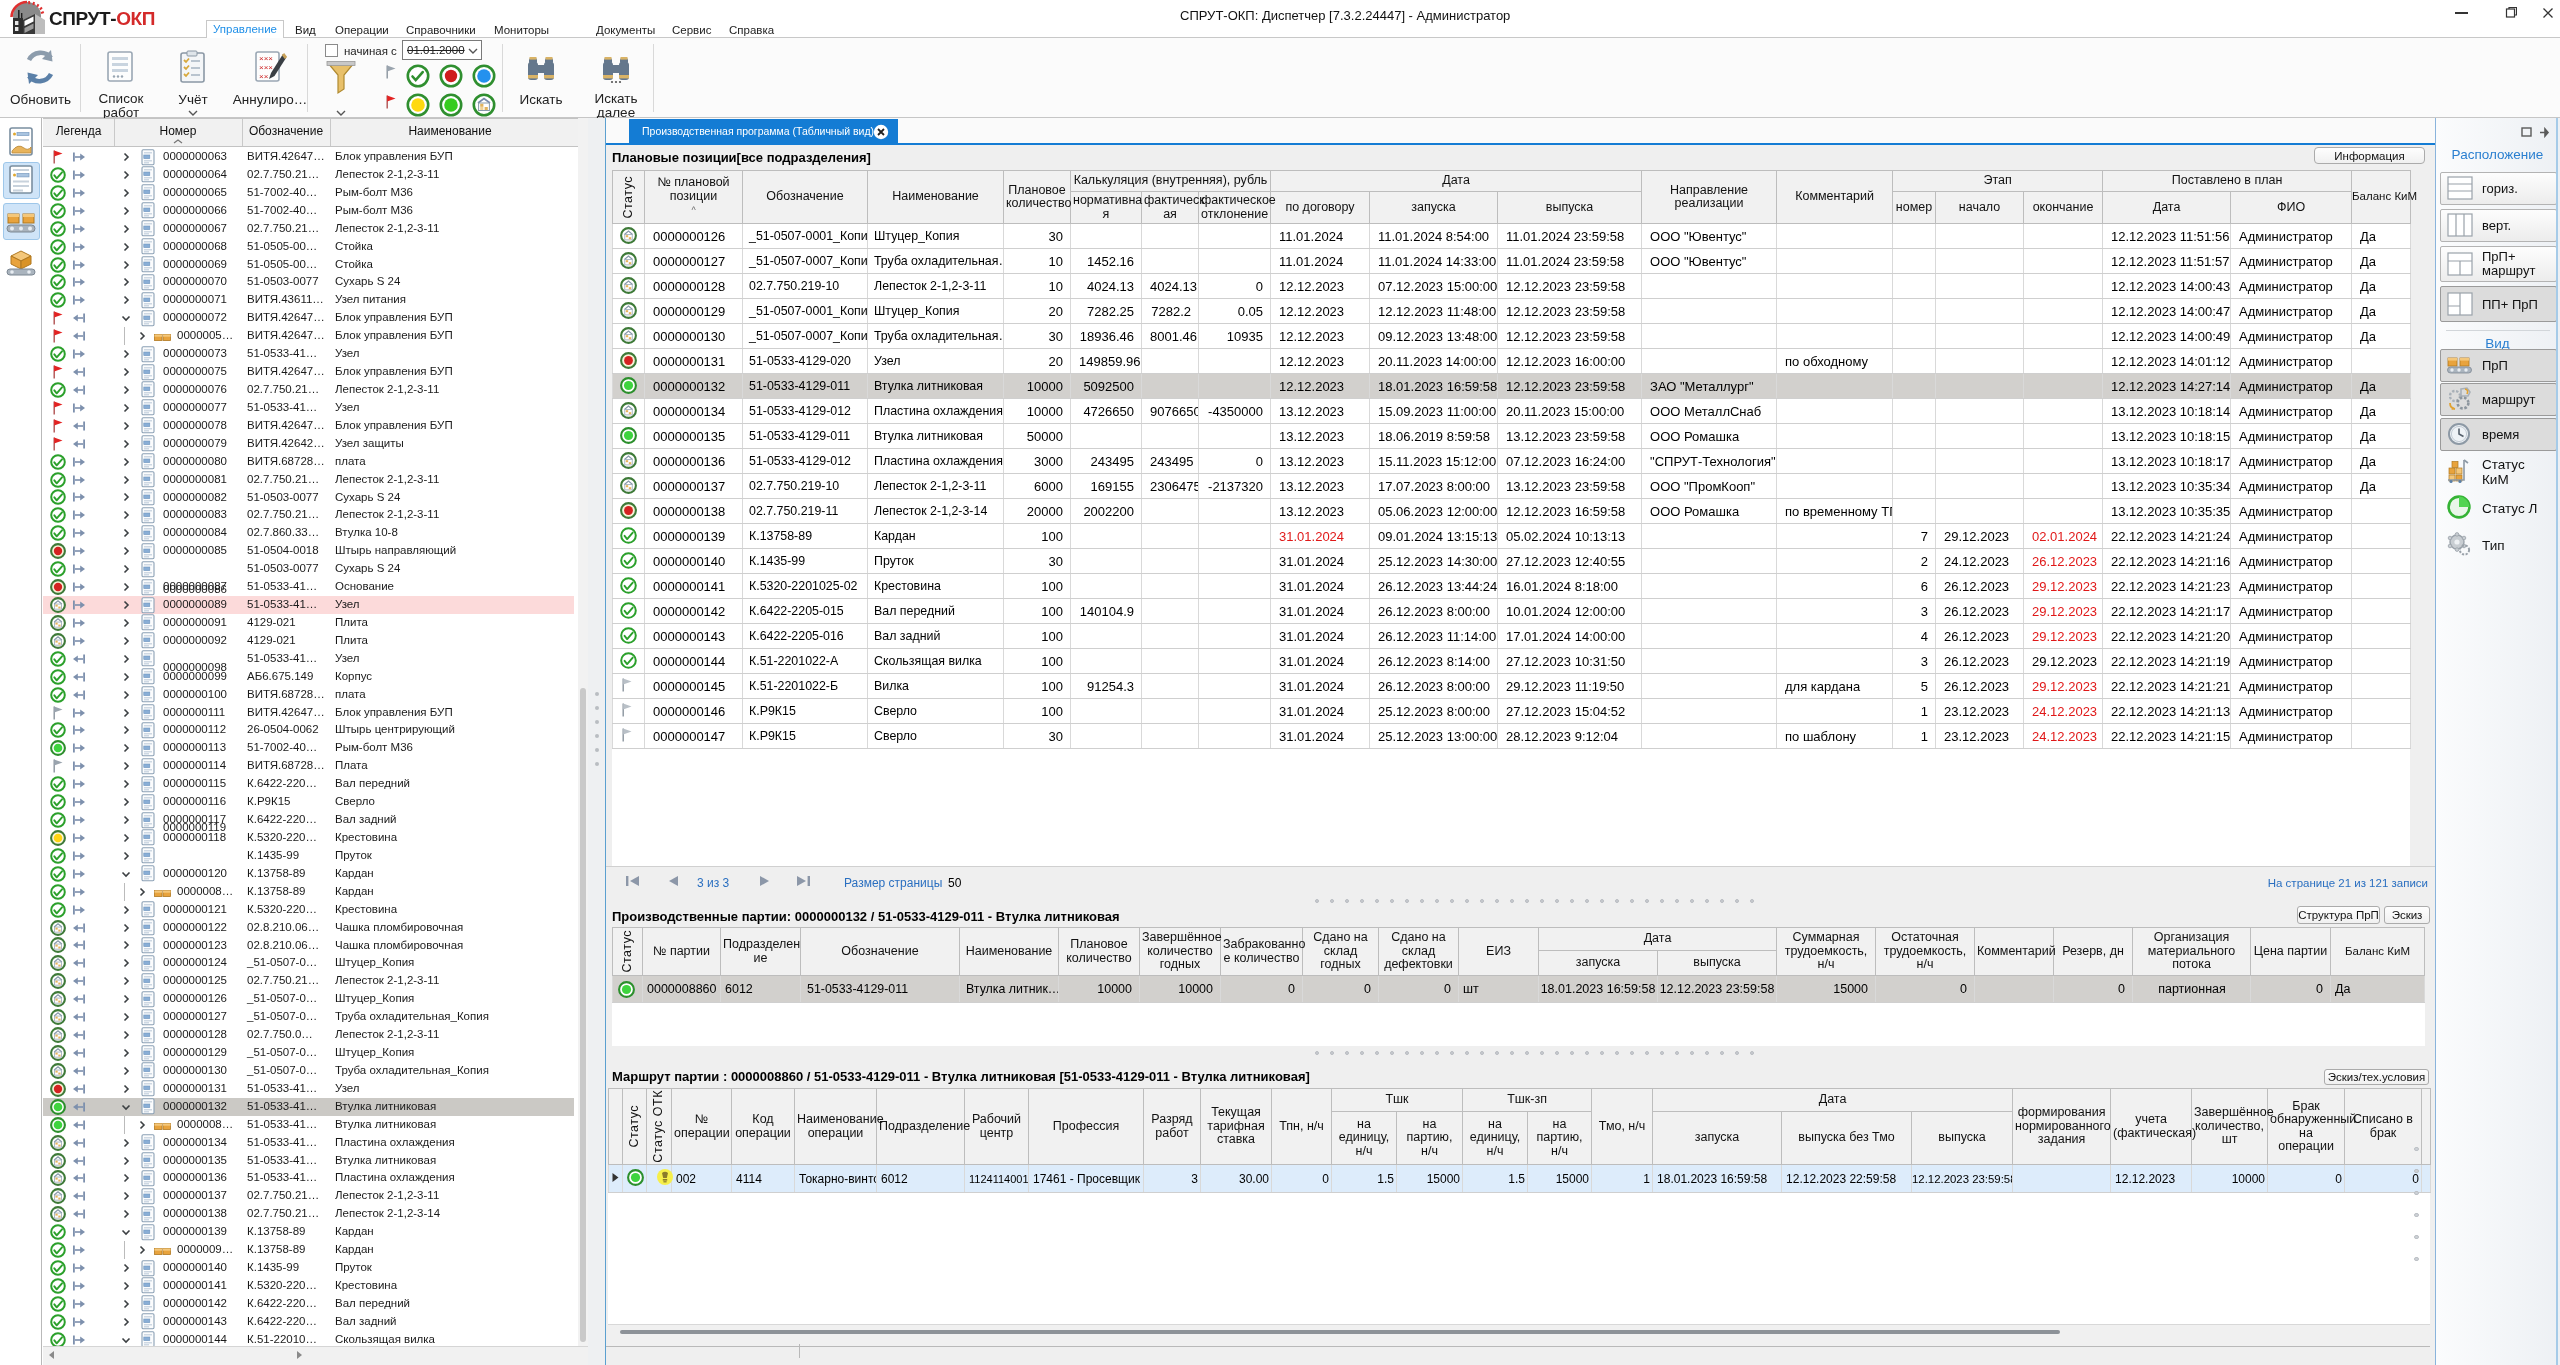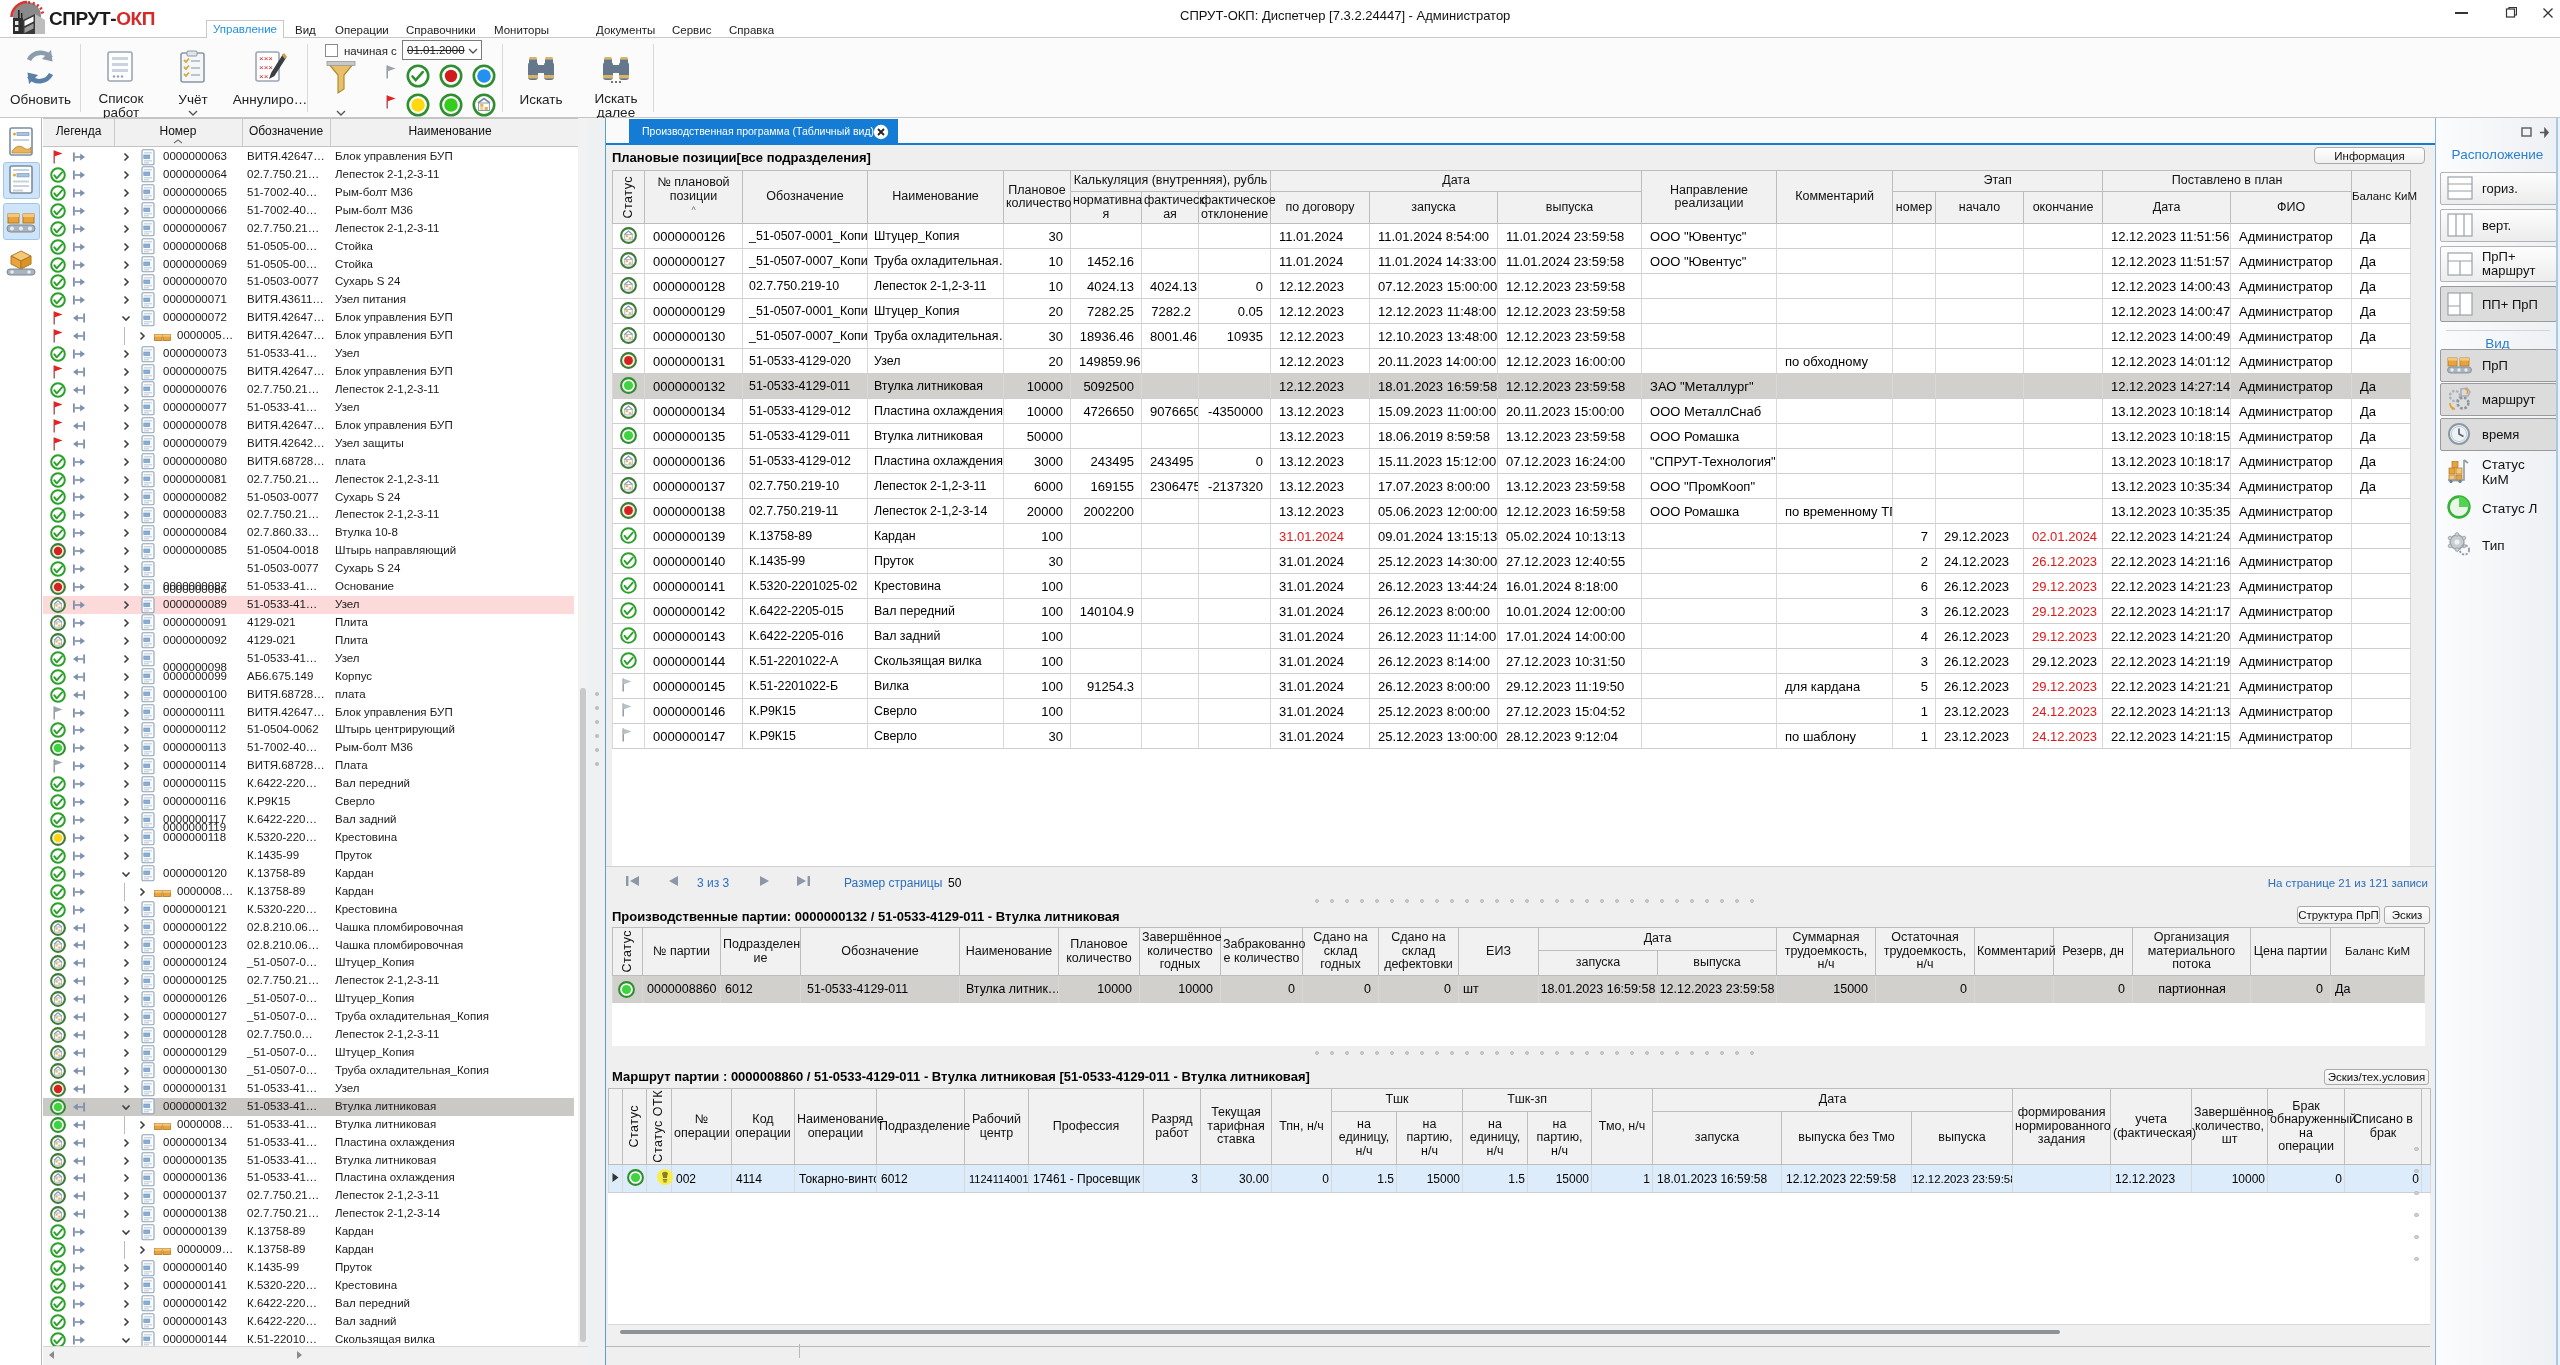--- a/index.html
+++ b/index.html
@@ -972,21 +972,21 @@
     <path d="M2.5 1.5 L6 5 L2.5 8.5" stroke="#3c4043" stroke-width="1.6" fill="none"></path>
   </svg>
 <svg style="position:absolute;left:141px;top:721.94px;" width="14" height="17" viewBox="0 0 14 17">
     <rect x="1" y="0.8" width="12" height="15" rx="1.2" fill="#fbfcfd" stroke="#8ba0b5" stroke-width="1.1"></rect>
     <rect x="3" y="3.2" width="8" height="1.2" fill="#c3cfdc"></rect>
     <rect x="2.8" y="6" width="6" height="3.6" fill="#89aed6" stroke="#6d93bd" stroke-width="0.6"></rect>
     <rect x="3" y="11.2" width="8" height="1.2" fill="#c3cfdc"></rect>
     <rect x="3" y="13.2" width="5" height="1.2" fill="#c3cfdc"></rect>
   </svg>
 <div class="trtx" style="left:163px;top:723.4px">0000000112</div>
-<div class="trtx" style="left:247px;top:723.4px">51-0504-0062</div>
+<div class="trtx" style="left:247px;top:723.4px">26-0504-0062</div>
 <div class="trtx" style="left:335px;top:723.4px">Штырь центрирующий</div>
 <svg style="position:absolute;left:50px;top:740.36px;" width="16" height="16" viewBox="0 0 16 16">
     <circle cx="8.0" cy="8.0" r="6.9" fill="#fff" stroke="#2c8f2c" stroke-width="2.1"></circle>
     <circle cx="8.0" cy="8.0" r="4.32" fill="#3ed43e"></circle>
   </svg>
 <svg style="position:absolute;left:72px;top:743.36px;" width="14" height="10" viewBox="0 0 14 10">
     <rect x="1" y="0.5" width="1.8" height="9" fill="#7d90ad"></rect>
     <rect x="3" y="4.2" width="6" height="1.6" fill="#7d90ad"></rect>
     <path d="M8.2 1.6 L13 5 L8.2 8.4 z" fill="#7d90ad"></path>
   </svg>
@@ -1940,21 +1940,21 @@
       <tr style="height:25px">
         <td style="position:relative"></td>
         <td style="">0000000130</td>
         <td class="nm" style="">_51-0507-0007_Копия</td>
         <td class="nm" style="">Труба охладительная…</td>
         <td class="r" style="">30</td>
         <td class="r" style="">18936.46</td>
         <td class="r" style="">8001.46</td>
         <td class="r" style="">10935</td>
         <td style="">12.12.2023</td>
-        <td style="">12.10.2023 13:48:00</td>
+        <td style="">09.12.2023 13:48:00</td>
         <td style="">12.12.2023 23:59:58</td>
         <td style=""></td>
         <td style=""></td>
         <td class="r" style=""></td>
         <td style=""></td>
         <td style=""></td>
         <td style="">12.12.2023 14:00:49</td>
         <td style="">Администратор</td>
         <td style="">Да</td>
       </tr>

